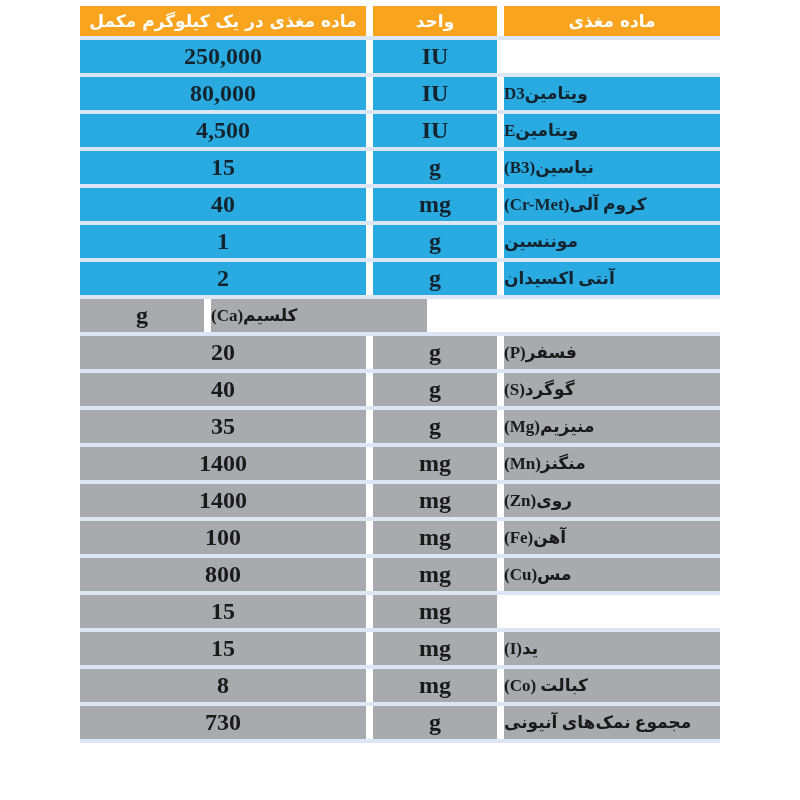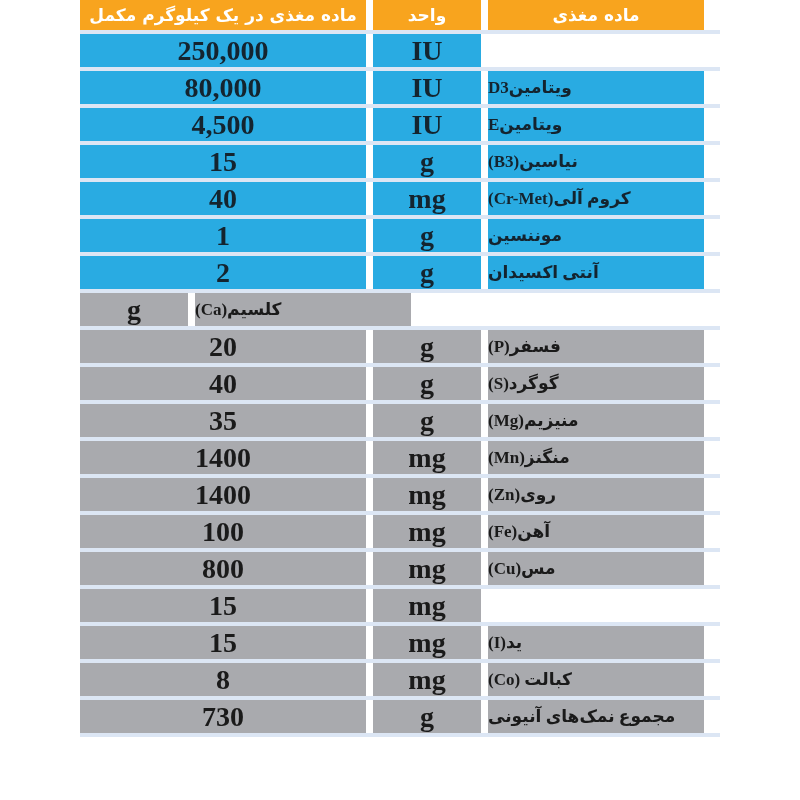--- a/index.html
+++ b/index.html
@@ -10,49 +10,49 @@
     --header-text:#FFFFFF;
     --vit-text:#14242F;
     --min-text:#1A1A1A;
   }
   *{margin:0;padding:0;box-sizing:border-box;}
   html,body{width:800px;height:800px;overflow:hidden;background:#FFFFFF;}
   body{font-family:"DejaVu Sans",sans-serif;}
   .table-wrap{
     width:640px;
     margin-left:80px;
-    padding-top:0;
+    padding-top:6px;
   }
   .row{
     display:flex;
     gap:7px;
     height:37px;
     border-bottom:4px solid var(--divider);
   }
   .row.header{height:34px;}
   .cell{
     display:flex;
     align-items:center;
     justify-content:center;
   }
   .col-amount{width:286px;}
-  .col-unit{width:108px;}
+  .col-unit{width:124px;}
   .col-name{width:216px;}
   .header .cell{
     background:var(--orange);
     color:var(--header-text);
     font-weight:bold;
     font-size:17px;
   }
   .vitamin .cell{background:var(--blue);color:var(--vit-text);}
   .mineral .cell{background:var(--gray);color:var(--min-text);}
   .amount,.unit{
     font-family:"Liberation Serif","DejaVu Serif",serif;
     font-weight:bold;
-    font-size:28px;
+    font-size:24px;
   }
   .name{
     justify-content:flex-end;
     padding-right:10px;
     direction:rtl;
     font-weight:bold;
     font-size:17px;
     
     font-family:"Liberation Serif","DejaVu Sans",sans-serif;
   }

